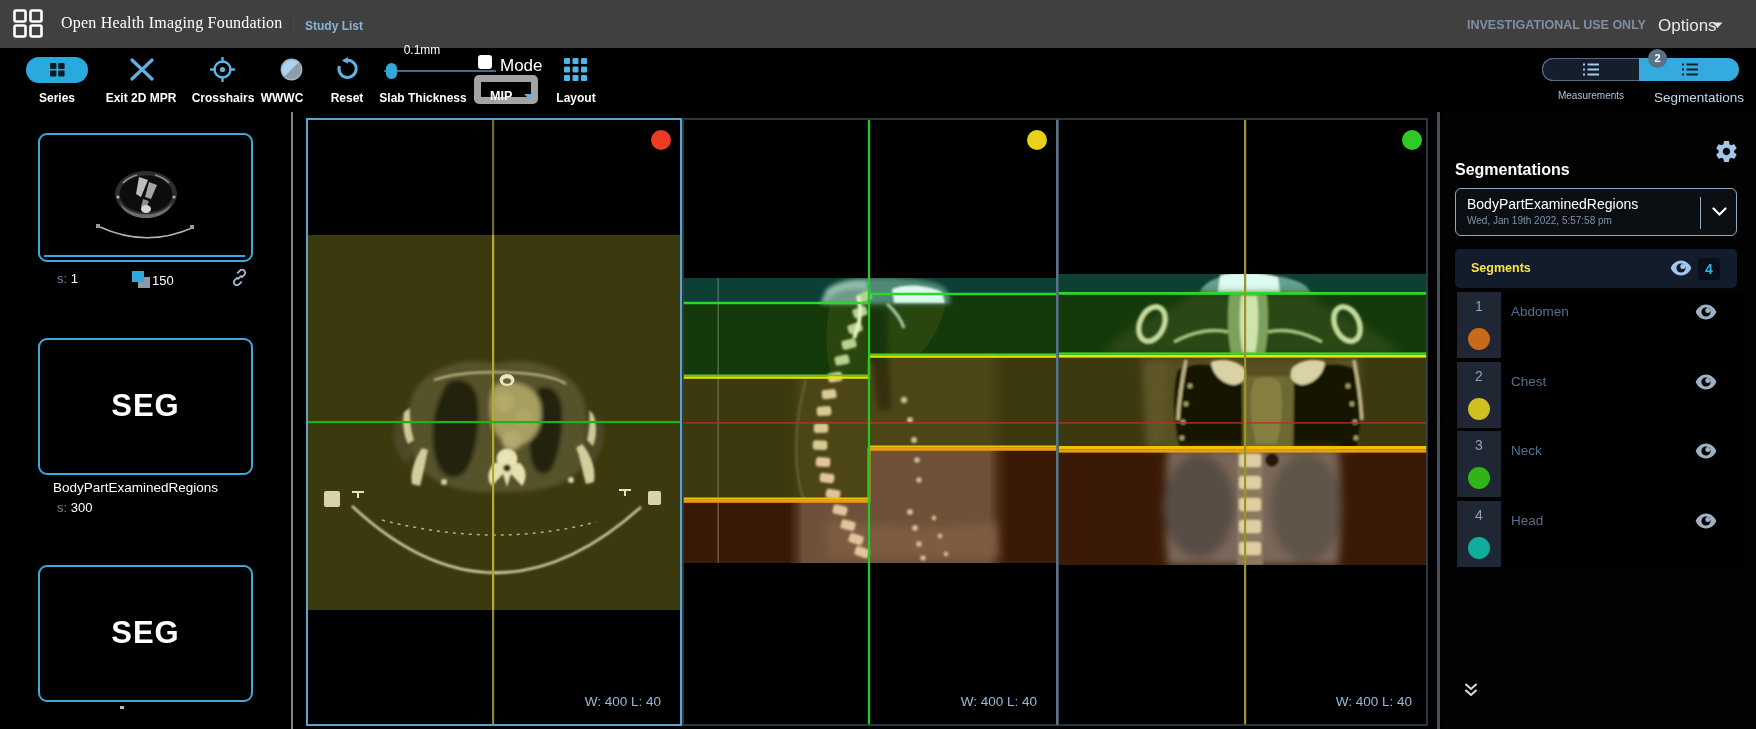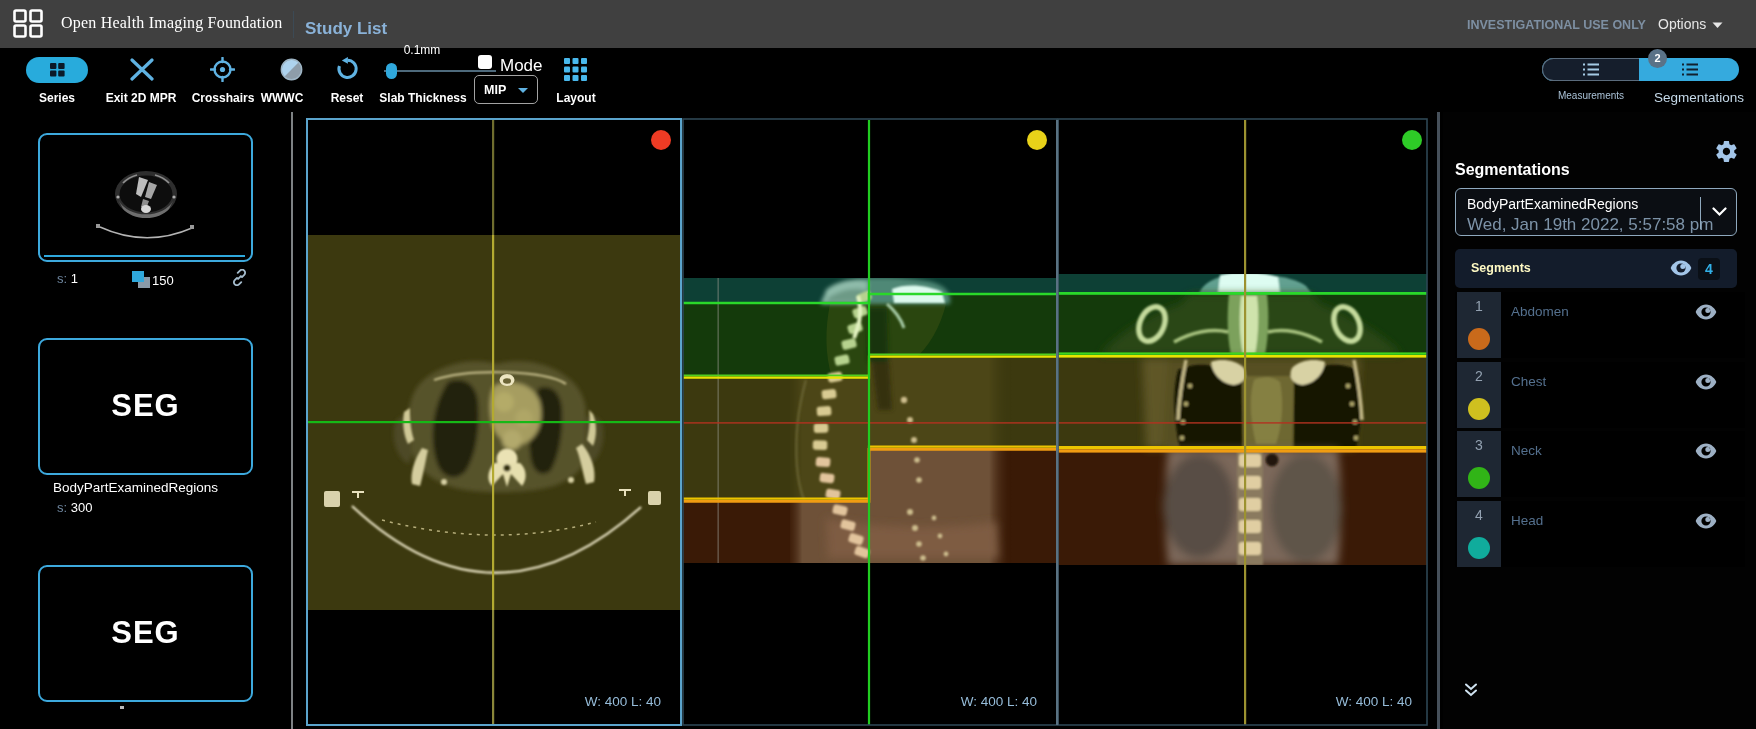--- a/index.html
+++ b/index.html
@@ -5,23 +5,23 @@
   html,body { width:1756px; height:729px; background:#000; overflow:hidden;
     font-family:"Liberation Sans", sans-serif; }
   .abs { position:absolute; }
   #page { position:relative; width:1756px; height:729px; background:#000; }
   
   #hdr { position:absolute; left:0; top:0; width:1756px; height:48px; background:#404040; }
   #logo { position:absolute; left:13px; top:9px; }
   #brand { position:absolute; left:61px; top:14px; color:#fff;
     font-family:"Liberation Serif", serif; font-size:16px; letter-spacing:0.2px; white-space:nowrap; }
   #hsep { position:absolute; left:293px; top:11px; width:1px; height:27px; background:#3c4a55; }
-  #studylist { position:absolute; left:305px; top:19px; color:#8ab2d8; font-size:17px; font-weight:bold; }
+  #studylist { position:absolute; left:305px; top:19px; color:#8ab2d8; font-size:12px; font-weight:bold; }
   #invest { position:absolute; left:1467px; top:18px; color:#7d8fa2; font-size:12.5px; font-weight:bold;}
-  #options { position:absolute; left:1658px; top:16px; color:#e6e6e6; font-size:14px; }
+  #options { position:absolute; left:1658px; top:16px; color:#e6e6e6; font-size:17px; }
   
   #tbar { position:absolute; left:0; top:48px; width:1756px; height:64px; background:#000; }
   .tlabel { position:absolute; color:#fff; font-size:12px; font-weight:bold; text-align:center; white-space:nowrap; }
   #seriesbtn { position:absolute; left:26px; top:9px; width:62px; height:26px; background:#28abdc; border-radius:13px; }
   
   #main { position:absolute; left:0; top:112px; width:1756px; height:617px; background:#000; }
   
   .thumbbox { position:absolute; left:38px; width:215px; border:2px solid #3da9dd; border-radius:9px; background:#000; }
   .segtxt { color:#fff; font-size:31px; font-weight:bold; text-align:center; letter-spacing:1px;}
   .slab { color:#fff; font-size:13px;text-align:center; }
@@ -97,21 +97,21 @@
     </svg>
     <div class="tlabel" style="left:302px;top:43px;width:90px">Reset</div>
 
     <div class="tlabel" style="left:392px;top:-5px;width:60px;font-weight:normal">0.1mm</div>
     <div class="abs" style="left:384px;top:22px;width:112px;height:2px;background:#4e6a7c"></div>
     <div class="abs" style="left:386px;top:15px;width:11px;height:16px;background:#2fa8dc;border-radius:6px"></div>
     <div class="tlabel" style="left:367px;top:43px;width:112px">Slab Thickness</div>
 
     <div class="abs" style="left:478px;top:7px;width:14px;height:14px;background:#fff;border-radius:3px"></div>
     <div class="tlabel" style="left:500px;top:8px;font-weight:normal;font-size:17px">Mode</div>
-    <div class="abs" style="left:474px;top:27px;width:64px;height:29px;border:1px solid #a3a3a3;border-radius:5px">
+    <div class="abs" style="left:474px;top:27px;width:64px;height:29px;border:7px solid #a3a3a3;border-radius:5px">
       <span class="abs" style="left:9px;top:7px;color:#fff;font-size:12.5px;font-weight:bold">MIP</span>
       <svg class="abs" style="left:42px;top:11px" width="12" height="7" viewBox="0 0 12 7">
           <path d="M1 1 L6 6 L11 1 Z" fill="#5fb2e2"></path>
         </svg>
     </div>
 
     <svg class="abs" style="left:564px;top:10px" width="23" height="23" viewBox="0 0 23 23">
       <g fill="#49b8ec">
         <rect x="0" y="0" width="6" height="6" rx="1"></rect>
           <rect x="8.5" y="0" width="6" height="6" rx="1"></rect>
@@ -420,29 +420,29 @@
     <div class="abs" style="left:1437px;top:0;width:3px;height:617px;background:#46505a"></div>
     <div id="rpanel">
 
       <svg class="abs" style="left:271px;top:27px" width="25" height="25" viewBox="0 0 24 24">
         <path fill="#a3c5e8" d="M19.4 13c.04-.32.06-.66.06-1s-.02-.68-.07-1l2.1-1.65c.19-.15.24-.42.12-.64l-2-3.46c-.12-.22-.39-.3-.61-.22l-2.49 1c-.52-.4-1.08-.73-1.69-.98l-.38-2.65C14.4 2.18 14.2 2 13.95 2h-4c-.25 0-.45.18-.49.42l-.38 2.65c-.61.25-1.17.59-1.69.98l-2.49-1c-.22-.09-.49 0-.61.22l-2 3.46c-.13.22-.07.49.12.64L4.51 11c-.05.32-.08.66-.08 1s.03.68.08 1l-2.1 1.65c-.19.15-.25.42-.12.64l2 3.46c.12.22.39.3.61.22l2.49-1c.52.4 1.08.73 1.69.98l.38 2.65c.04.24.24.42.49.42h4c.25 0 .46-.18.49-.42l.38-2.65c.61-.25 1.17-.59 1.69-.98l2.49 1c.22.09.49 0 .61-.22l2-3.46c.12-.22.07-.49-.12-.64L19.4 13zM11.95 15.5c-1.93 0-3.5-1.57-3.5-3.5s1.57-3.5 3.5-3.5 3.5 1.57 3.5 3.5-1.57 3.5-3.5 3.5z"></path>
       </svg>
       <div class="abs" style="left:12px;top:49px;color:#fff;font-size:16px;font-weight:bold">Segmentations</div>
 
       <div class="abs" style="left:12px;top:76px;width:282px;height:48px;border:1px solid #8fa9be;border-radius:6px;background:#0b0e13">
         <div class="abs" style="left:11px;top:7px;color:#fff;font-size:14px">BodyPartExaminedRegions</div>
-        <div class="abs" style="left:11px;top:26px;color:#7d93a8;font-size:17px">Wed, Jan 19th 2022, 5:57:58 pm</div>
+        <div class="abs" style="left:11px;top:26px;color:#7d93a8;font-size:10px">Wed, Jan 19th 2022, 5:57:58 pm</div>
         <div class="abs" style="left:244px;top:8px;width:1px;height:32px;background:#8fa9be"></div>
         <svg class="abs" style="left:256px;top:18px" width="15" height="10" viewBox="0 0 15 10">
             <path d="M1.5 1.5 L7.5 7.5 L13.5 1.5" fill="none" stroke="#fff" stroke-width="2.2" stroke-linecap="round"></path>
           </svg>
       </div>
 
       <div class="abs" style="left:12px;top:137px;width:282px;height:39px;background:#131c2b;border-radius:5px">
-        <div class="abs" style="left:16px;top:12px;color:#fef9c3;font-size:12.5px;font-weight:bold">Segments</div>
+        <div class="abs" style="left:16px;top:12px;color:#fde047;font-size:12.5px;font-weight:bold">Segments</div>
         <svg class="abs" style="left:215px;top:11px" width="22" height="16" viewBox="0 0 22 16">
           <path d="M11 0.5 C5.5 0.5 1.8 5 0.7 8 C1.8 11 5.5 15.5 11 15.5 C16.5 15.5 20.2 11 21.3 8 C20.2 5 16.5 0.5 11 0.5 Z" fill="#a3c5e8"></path>
           <circle cx="11" cy="8" r="4.6" fill="#131c2b"></circle>
           <circle cx="12.8" cy="6.5" r="2.5" fill="#a3c5e8"></circle>
         </svg>
         <div class="abs" style="left:243px;top:9px;width:22px;height:22px;background:#0a0f16;border-radius:4px;color:#32b0e8;font-size:14px;font-weight:bold;text-align:center;line-height:22px">4</div>
       </div>
 
       <div class="segrow" style="top:180px">
           <div class="segnum">1<div class="segdot" style="background:#c96a1b"></div></div>

